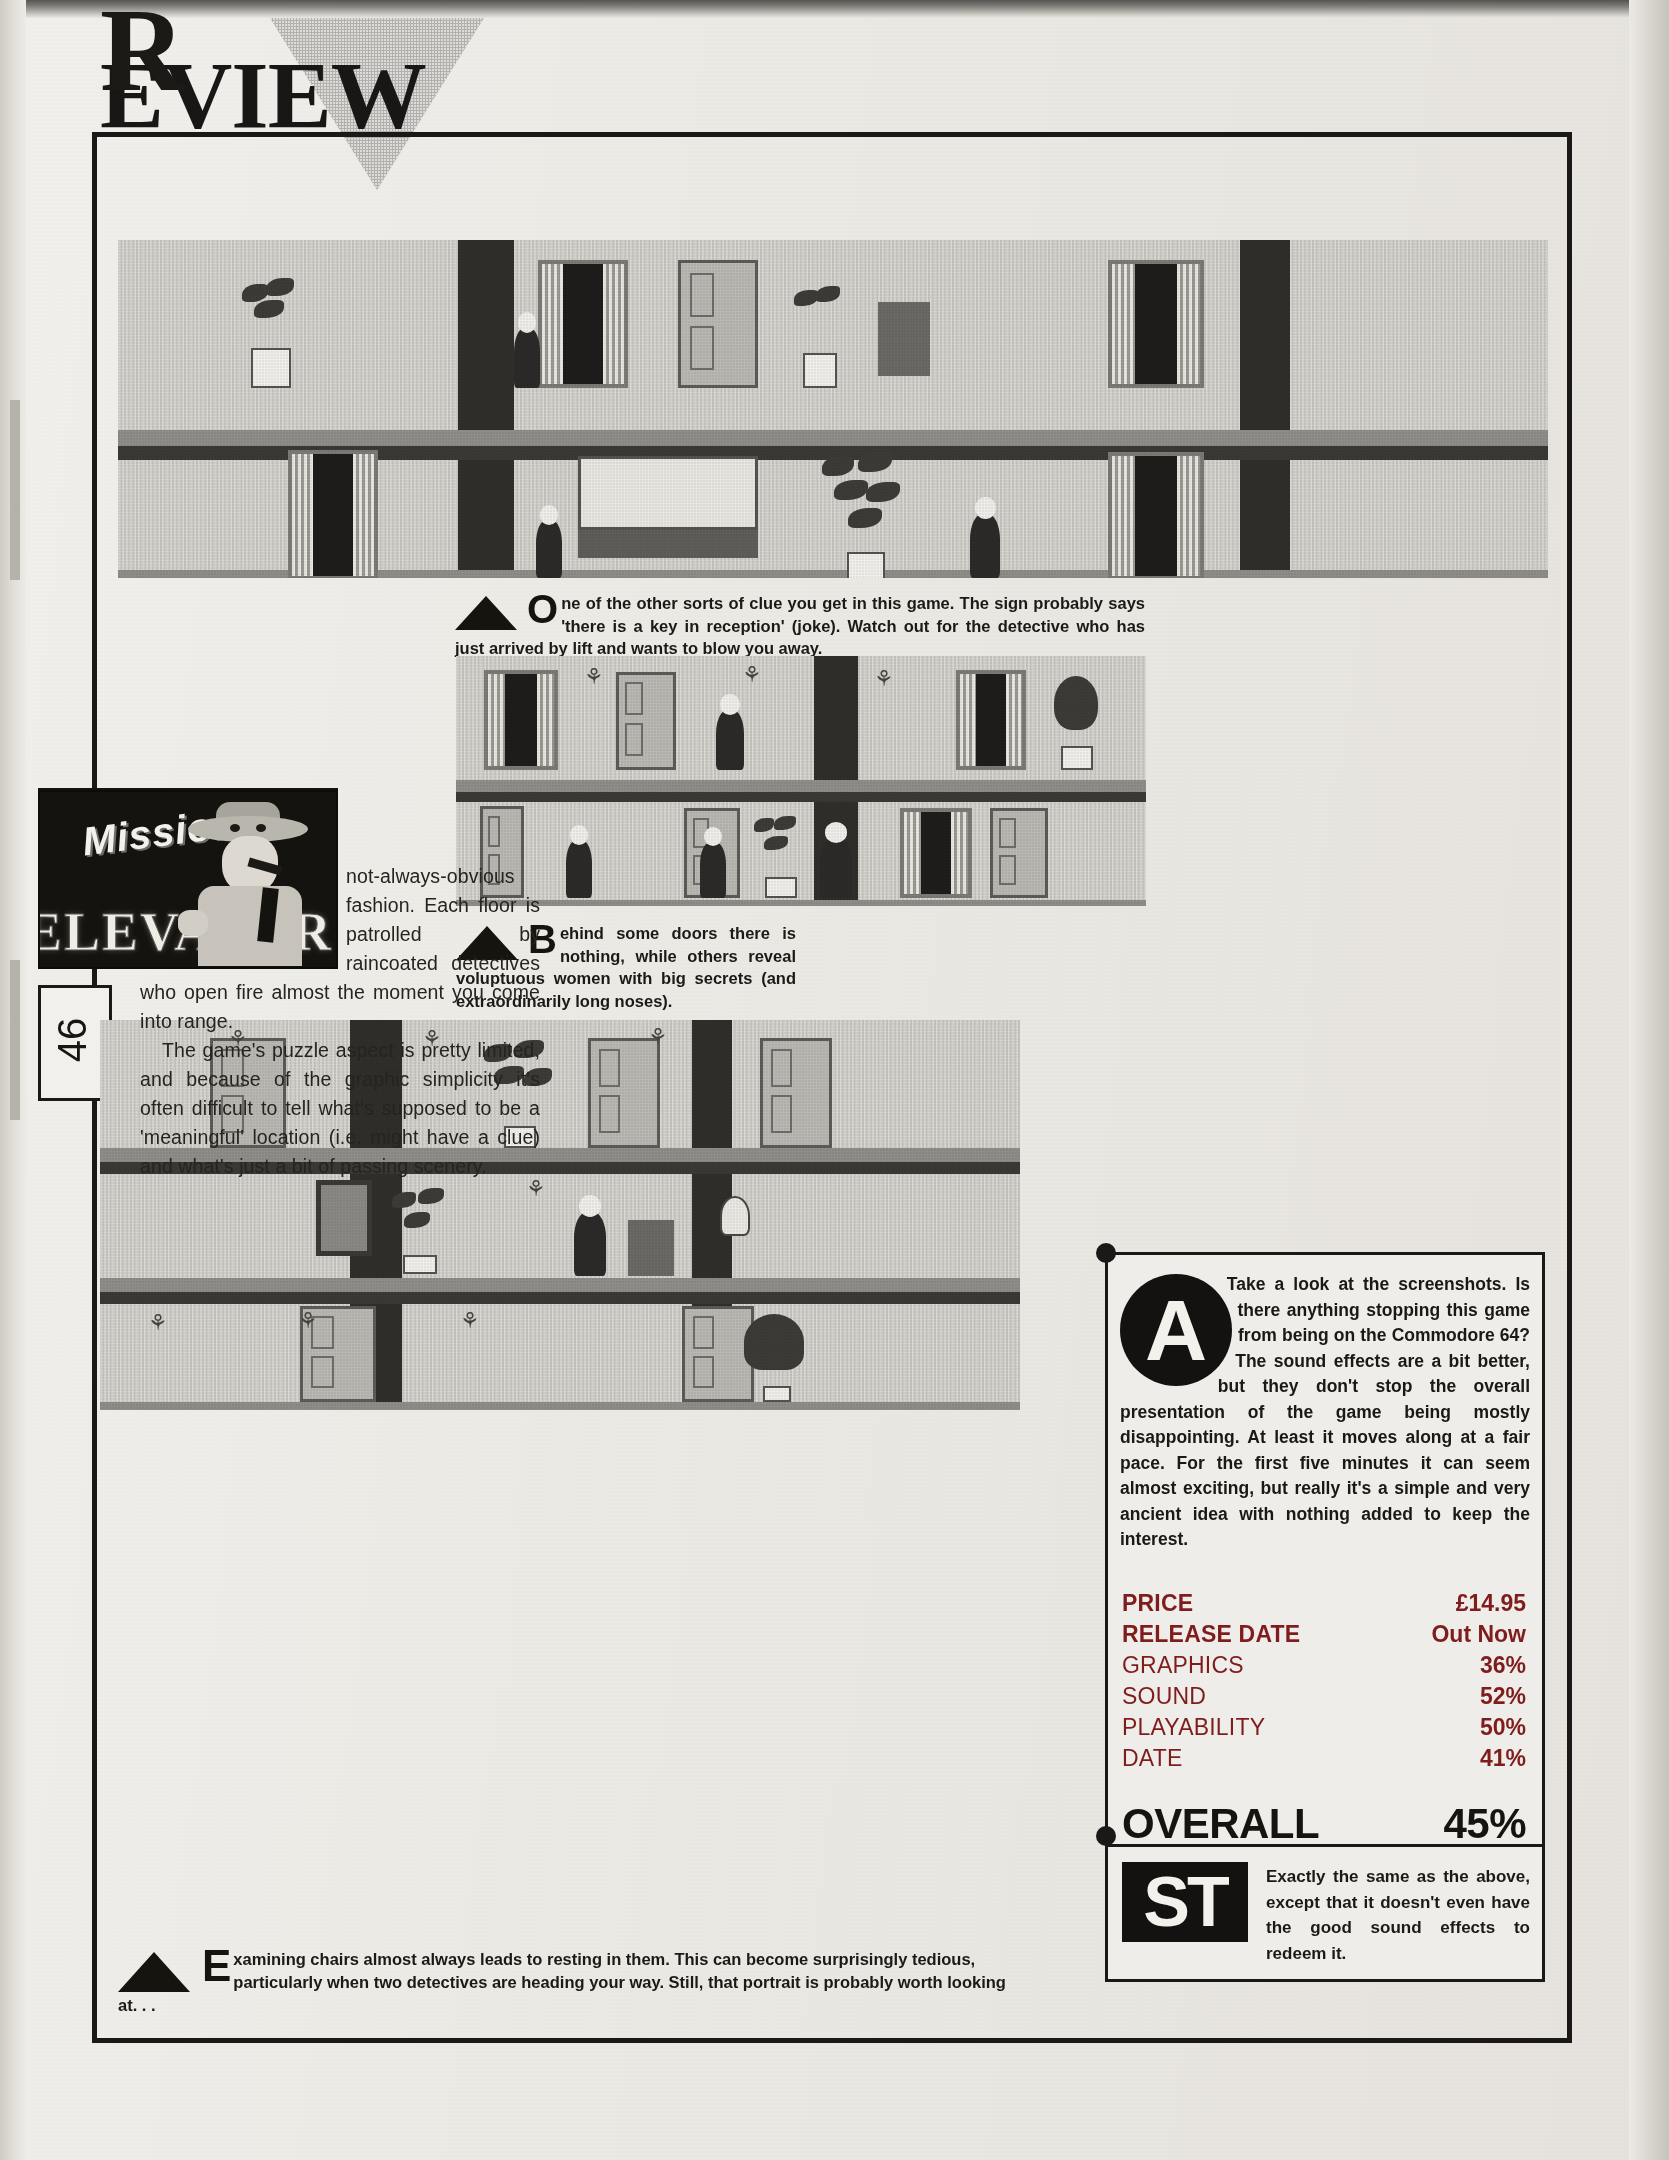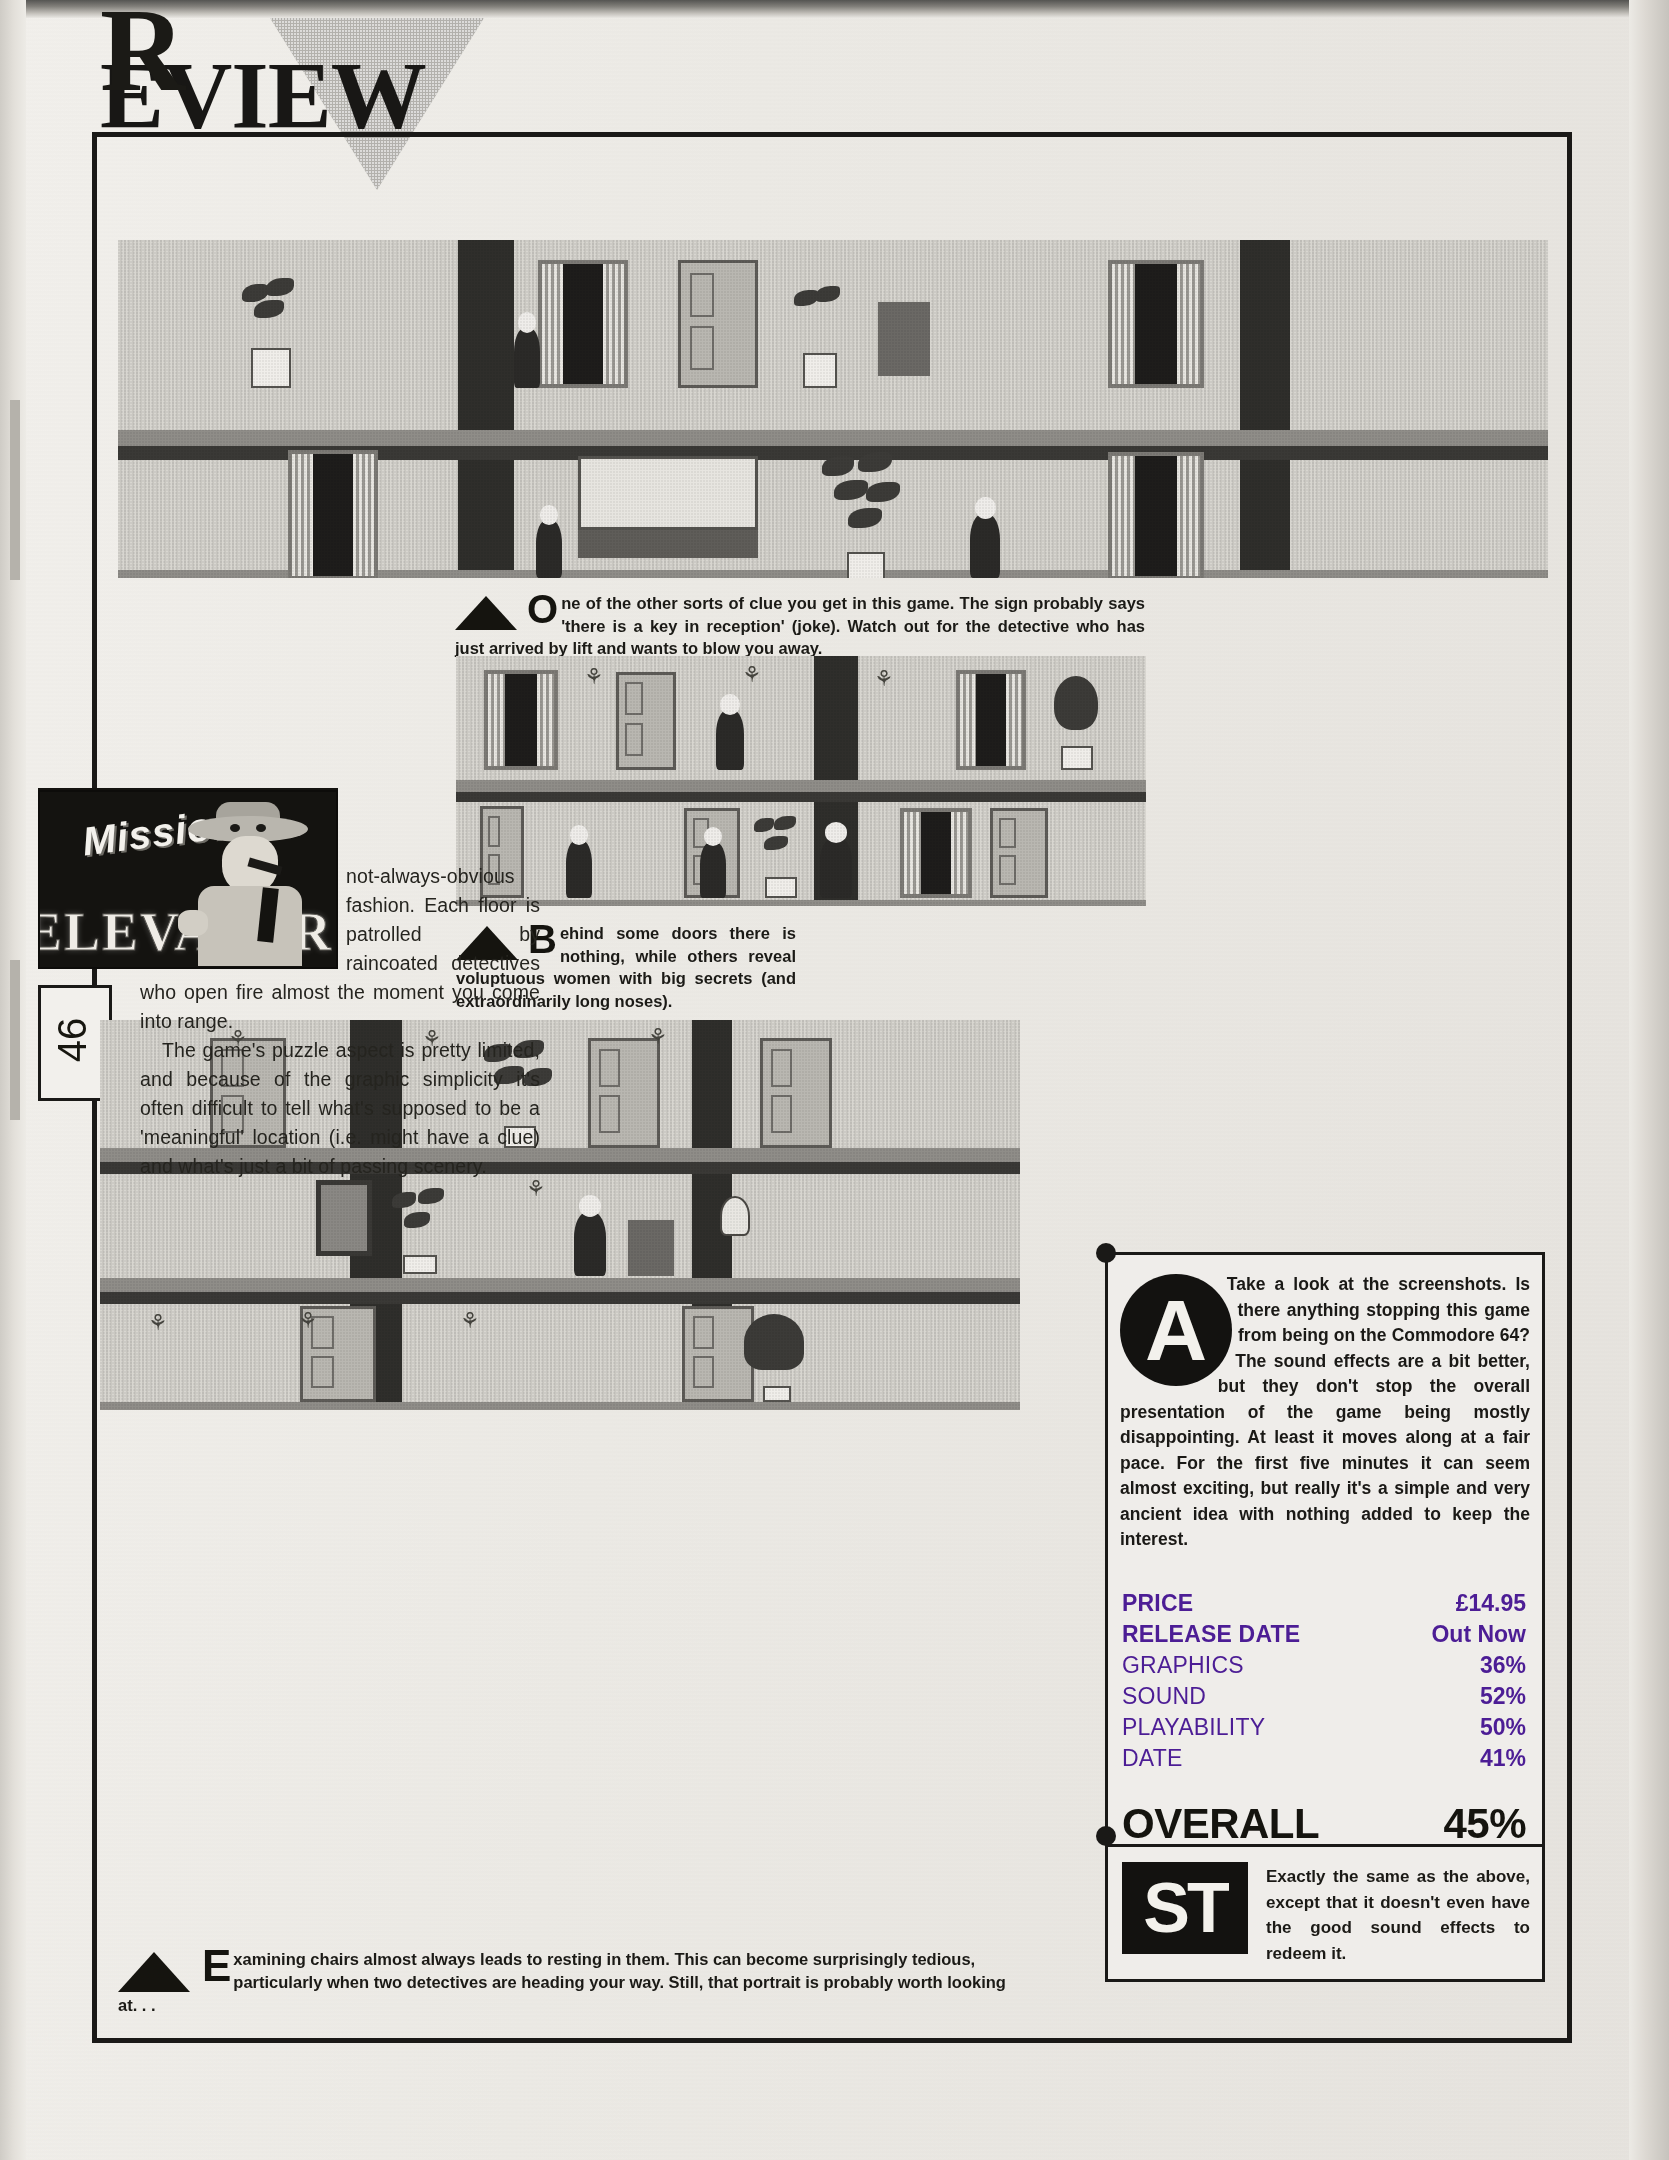--- a/index.html
+++ b/index.html
@@ -229,38 +229,38 @@
   .verdict .badgeA{
     float:left;width:112px;height:112px;border-radius:50%;background:#131210;
     margin:2px 12px 4px 0;
     display:flex;align-items:center;justify-content:center;
     color:#f3f1ec;font-size:86px;font-weight:700;line-height:1;
     font-family:"Liberation Sans", sans-serif;
     shape-outside:circle(56px);
   }
   .score-table{
     position:absolute;left:1122px;top:1588px;width:404px;
-    font-size:23px;font-weight:500;color:#4c1d95;
+    font-size:23px;font-weight:500;color:#7f1d1d;
   }
   .score-row{display:flex;justify-content:space-between;line-height:31px;}
   .score-row .lbl{letter-spacing:.2px;}
   .score-row .val{font-weight:700;}
   .score-row.bold .lbl,.score-row.bold .val{font-weight:700;}
   .overall{
     position:absolute;left:1122px;top:1800px;width:404px;
     display:flex;justify-content:space-between;align-items:baseline;
     font-size:42px;font-weight:700;color:#15140f;letter-spacing:-.5px;
   }
   .sep-line{position:absolute;left:1108px;top:1844px;width:434px;height:3px;background:#1a1917;}
 
   .st-block{
     position:absolute;left:1122px;top:1862px;width:408px;height:108px;
   }
   .st-logo{
-    position:absolute;left:0;top:0;width:126px;height:92px;background:#131210;
+    position:absolute;left:0;top:0;width:126px;height:80px;background:#131210;
     display:flex;align-items:center;justify-content:center;
     color:#f3f1ec;font-size:70px;font-weight:700;line-height:1;letter-spacing:-3px;
     font-family:"Liberation Sans", sans-serif;
   }
   .st-text{
     position:absolute;left:144px;top:2px;width:264px;
     font-size:17px;line-height:25.5px;font-weight:700;color:#1b1a16;text-align:justify;
   }
 </style>
 </head>

